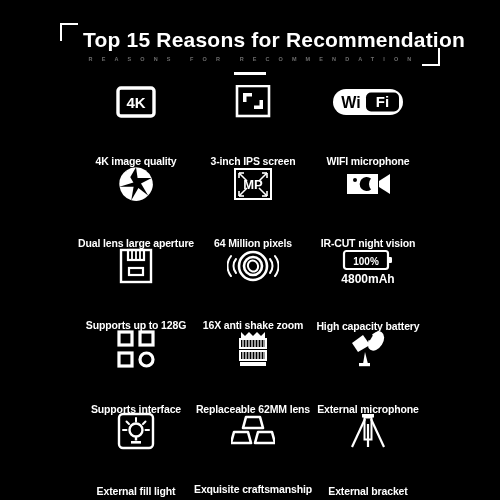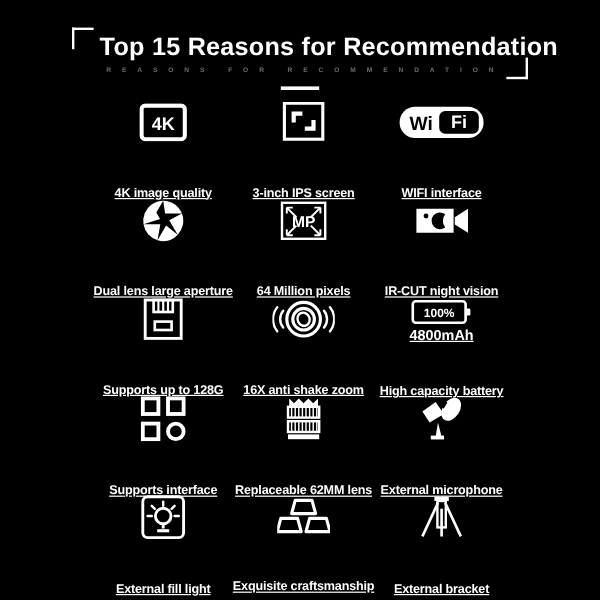--- a/index.html
+++ b/index.html
@@ -32,21 +32,20 @@
   .title-dash {
     position:absolute; left:50%; top:72px; margin-left:-16px;
     width:32px; height:3px; background:#fff;
   }
 
   
   .grid {
     position:absolute; top:84px; left:78px; width:346px;
     display:grid; grid-template-columns:repeat(3,1fr);
     grid-auto-rows:82px;
-    text-decoration:underline;
   }
   .cell {
     display:flex; flex-direction:column;
     align-items:center; justify-content:flex-start;
   }
   .icon-wrap {
     height:46px; display:flex; align-items:center; justify-content:center;
   }
   .cell-label {
     font-size:10.5px; font-weight:bold; color:#fff;
@@ -101,21 +100,21 @@
 
     <div class="cell">
       <div class="icon-wrap">
         <svg width="72" height="30" viewBox="0 0 72 30">
           <rect x="1" y="2" width="70" height="26" rx="13" fill="#fff"></rect>
           <text x="19" y="21" font-family="Liberation Sans, sans-serif" font-size="16" font-weight="bold" fill="#000" text-anchor="middle">Wi</text>
           <rect x="34" y="5.5" width="33" height="19" rx="5" fill="#000"></rect>
           <text x="50.5" y="20" font-family="Liberation Sans, sans-serif" font-size="15" font-weight="bold" fill="#fff" text-anchor="middle">Fi</text>
         </svg>
       </div>
-      <div class="cell-label">WIFI interface</div>
+      <div class="cell-label">WIFI microphone</div>
     </div>
 
     <div class="cell">
       <div class="icon-wrap">
         <svg width="36" height="36" viewBox="0 0 36 36">
           <g fill="#fff">
             <path d="M18 1.2 A16.8 16.8 0 0 1 33.6 12 L19.6 12 z"></path>
             <path d="M33.6 12 A16.8 16.8 0 0 1 30.1 29.6 L23 17.5 z"></path>
             <path d="M30.1 29.6 A16.8 16.8 0 0 1 13.3 34.2 L20.4 22 z"></path>
             <path d="M13.3 34.2 A16.8 16.8 0 0 1 1.6 20.8 L15.6 20.8 z"></path>

